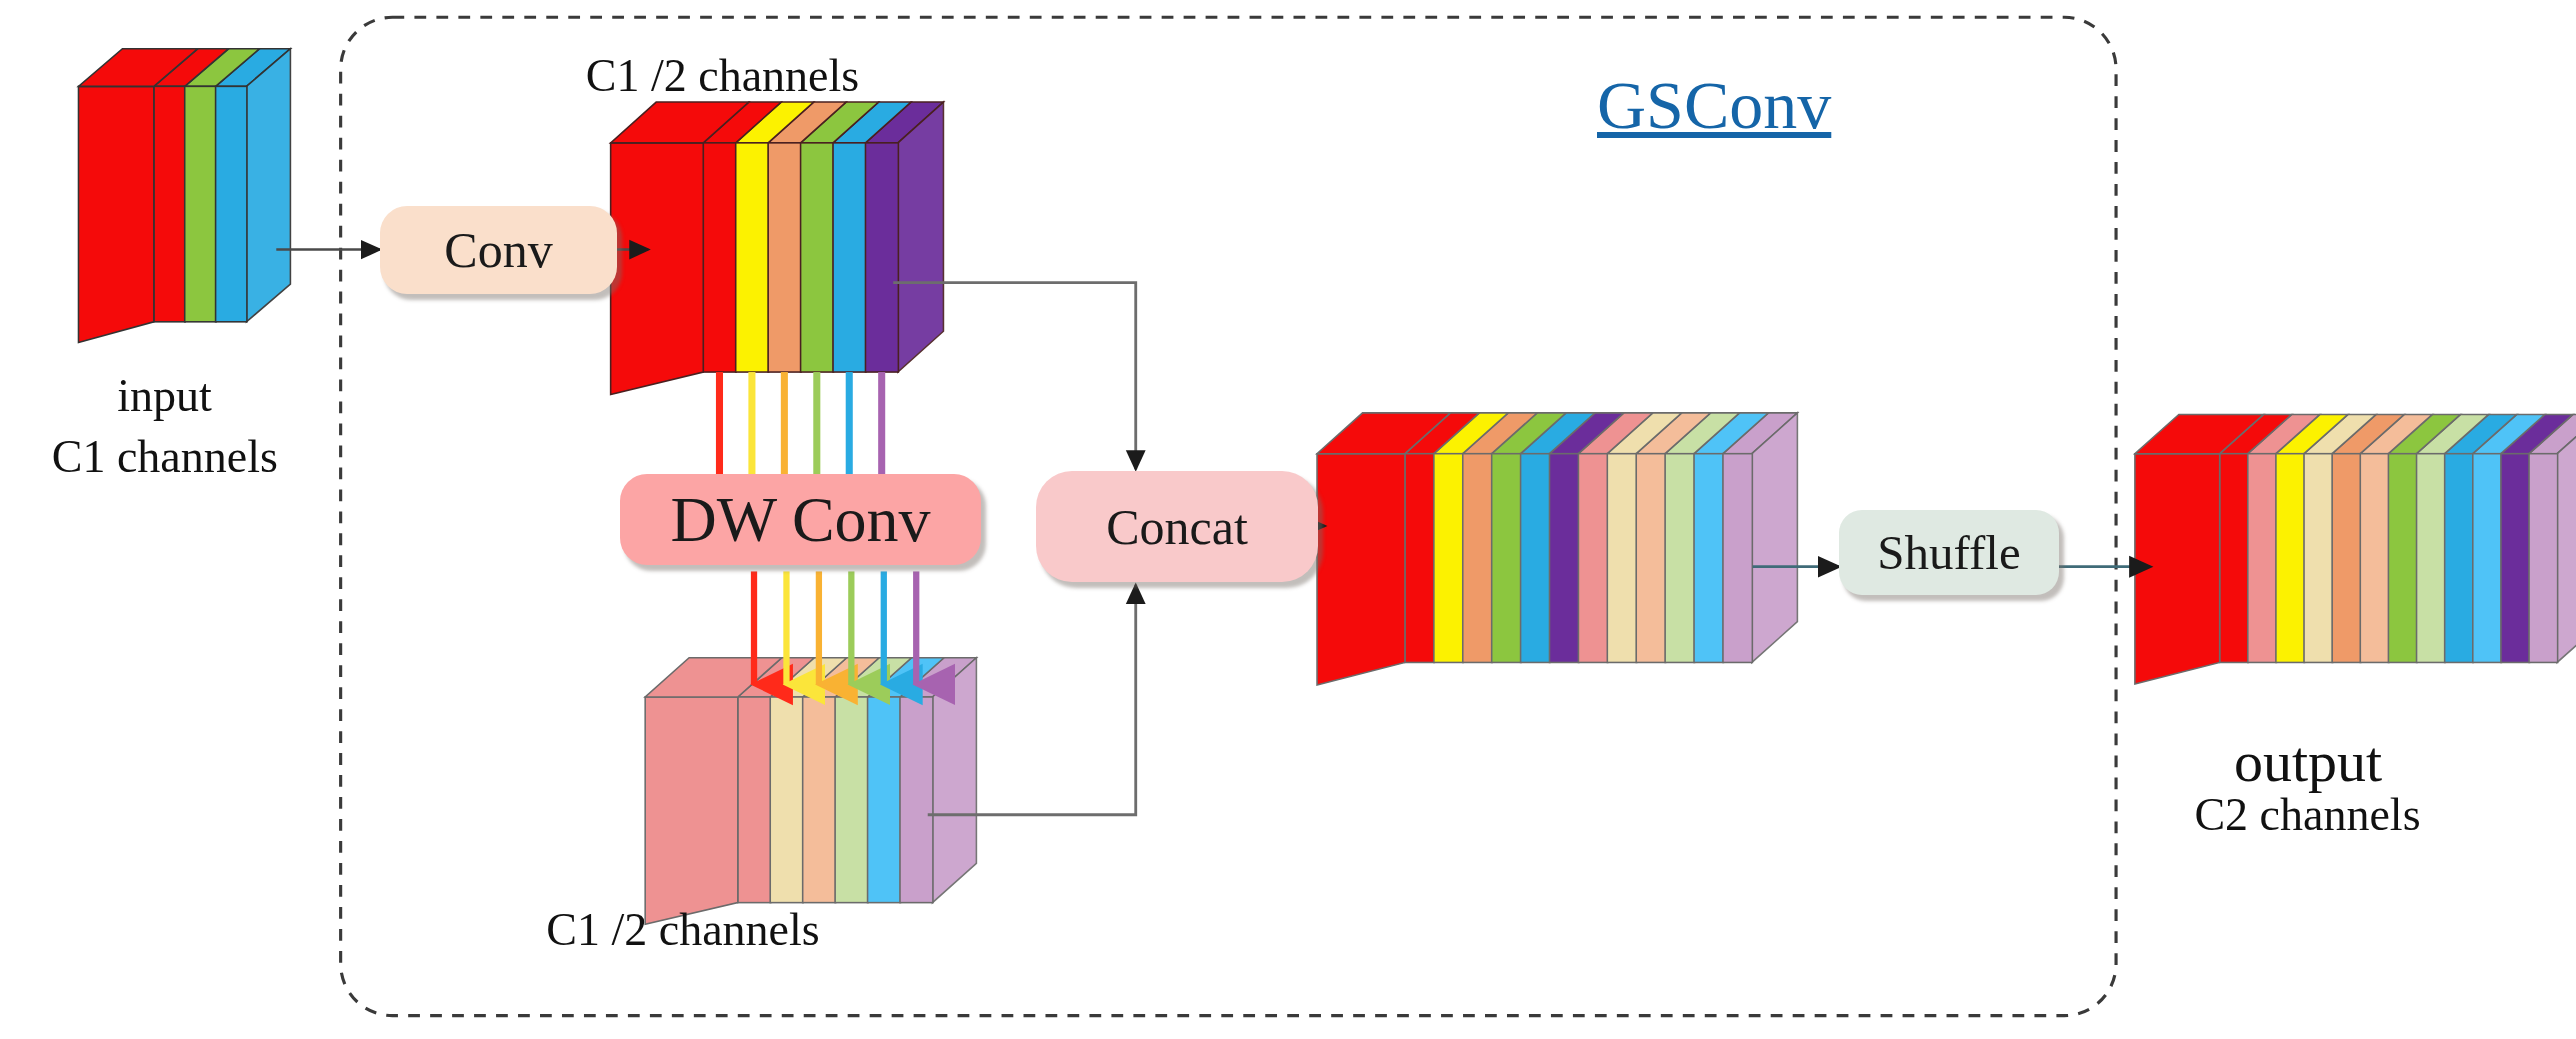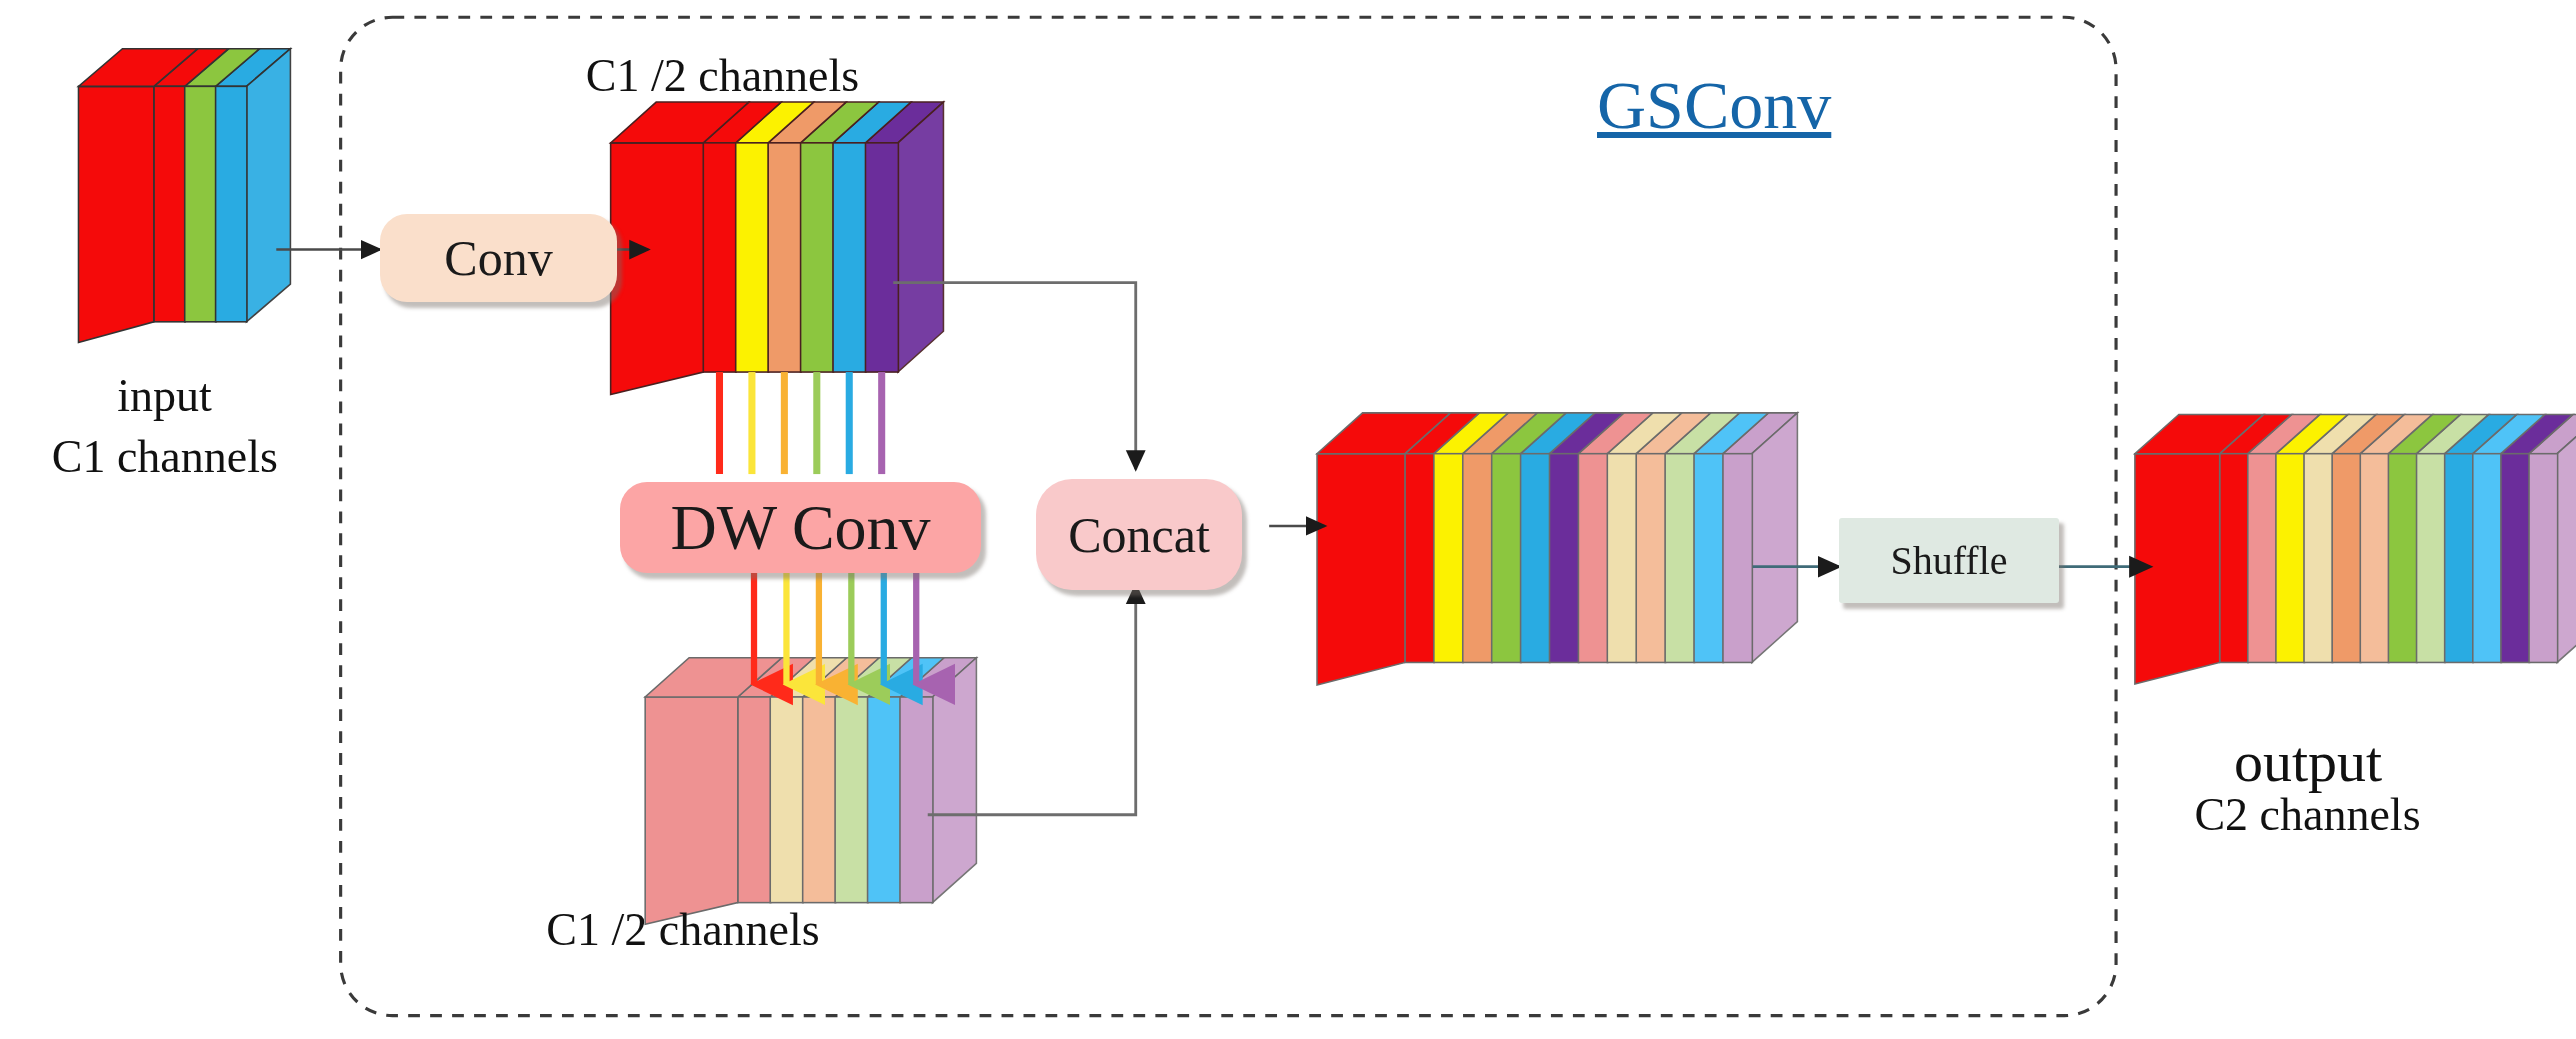--- a/index.html
+++ b/index.html
@@ -6,21 +6,21 @@
   body{width:2576px;height:1040px;position:relative;overflow:hidden;
        font-family:"Liberation Serif","DejaVu Serif",serif;}
   .canvas{position:absolute;inset:0;width:2576px;height:1040px;}
   svg.layer{position:absolute;left:0;top:0;width:2576px;height:1040px;overflow:visible;}
 
   .lbl{position:absolute;color:#111;font-family:Liberation Serif, serif;
        white-space:nowrap;line-height:1.18;text-align:center;}
 
   .opbox{position:absolute;display:flex;align-items:center;justify-content:center;
          border-radius:27px;color:#1a1a1a;font-family:"Liberation Serif","DejaVu Serif",serif;
-         box-shadow:4.7px 5.5px 3.9px rgba(120,110,105,.45);margin-top:8px;}
+         box-shadow:4.7px 5.5px 3.9px rgba(120,110,105,.45);}
 
   .gstitle{position:absolute;color:#1565a8;font-weight:400;
            font-family:"Liberation Serif","DejaVu Serif",serif;text-decoration:underline;}
 </style>
 </head>
 <body>
 
 <div class="canvas">
 
   <svg class="layer" viewBox="0 0 3282 1325">
@@ -203,25 +203,25 @@
   </svg>
 
   <div class="opbox" style="left:380px;top:206px;width:237px;height:88px;background:#fadfcb;font-size:50px;">
     <span>Conv</span>
   </div>
 
   <div class="opbox" style="left:620px;top:474px;width:361px;height:91px;background:#fca5a5;font-size:64px;">
     <span>DW Conv</span>
   </div>
 
-  <div class="opbox" style="left:1036px;top:471px;width:206px;height:111px;background:#f9c9ca;font-size:50px;border-radius:36px;">
+  <div class="opbox" style="left:1036px;top:471px;width:282px;height:111px;background:#f9c9ca;font-size:50px;border-radius:36px;">
     <span>Concat</span>
   </div>
 
-  <div class="opbox" style="left:1839px;top:510px;width:220px;height:85px;background:#dfe9e2;font-size:40px;border-radius:3px;">
+  <div class="opbox" style="left:1839px;top:510px;width:220px;height:85px;background:#dfe9e2;font-size:49px;border-radius:23px;">
     <span>Shuffle</span>
   </div>
 
   <div class="gstitle" style="left:1597px;top:66px;font-size:68px;">GSConv</div>
 
   <div class="lbl" style="left:47px;top:369px;width:235px;font-size:46px;">input</div>
   <div class="lbl" style="left:7.8px;top:430px;width:314px;font-size:46px;">C1 channels</div>
 
   <div class="lbl" style="left:487px;top:49px;width:471px;font-size:46px;">C1 /2 channels</div>
 

